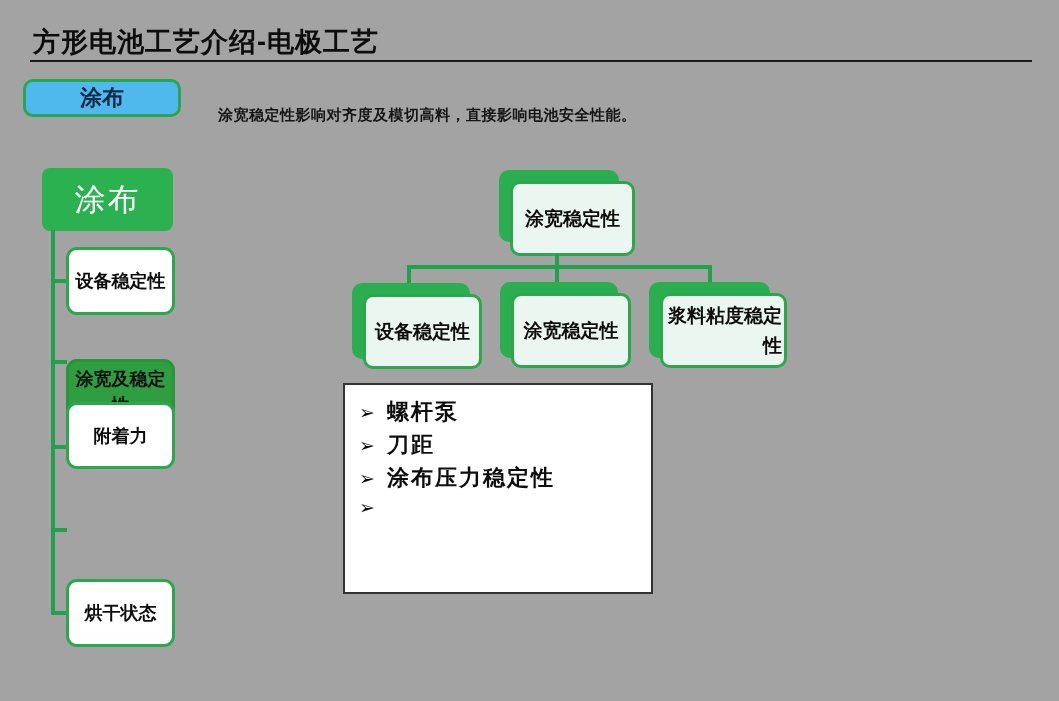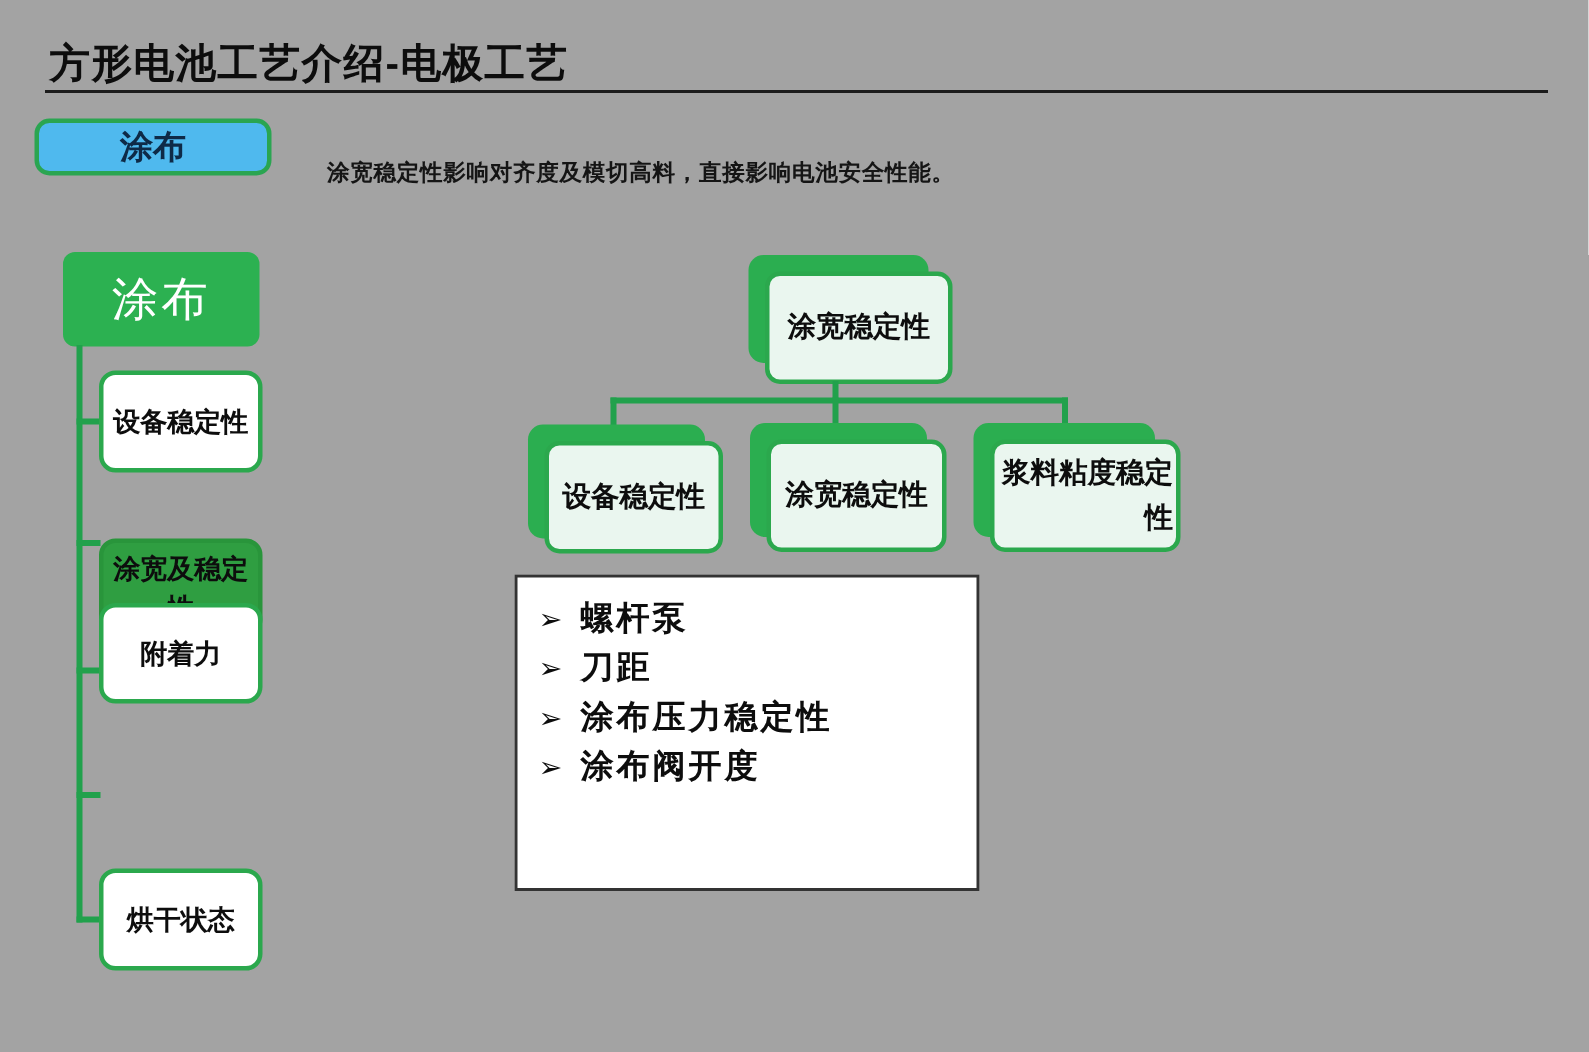--- a/index.html
+++ b/index.html
@@ -195,18 +195,17 @@
     <div class="factor-row">
       <span class="factor-bullet">➢</span>
       <span>刀距</span>
     </div>
     <div class="factor-row">
       <span class="factor-bullet">➢</span>
       <span>涂布压力稳定性</span>
     </div>
     <div class="factor-row">
       <span class="factor-bullet">➢</span>
-      <span>涂布阀开度</span>
     </div>
   </div>
 
 
 </div>
 
 </body></html>

